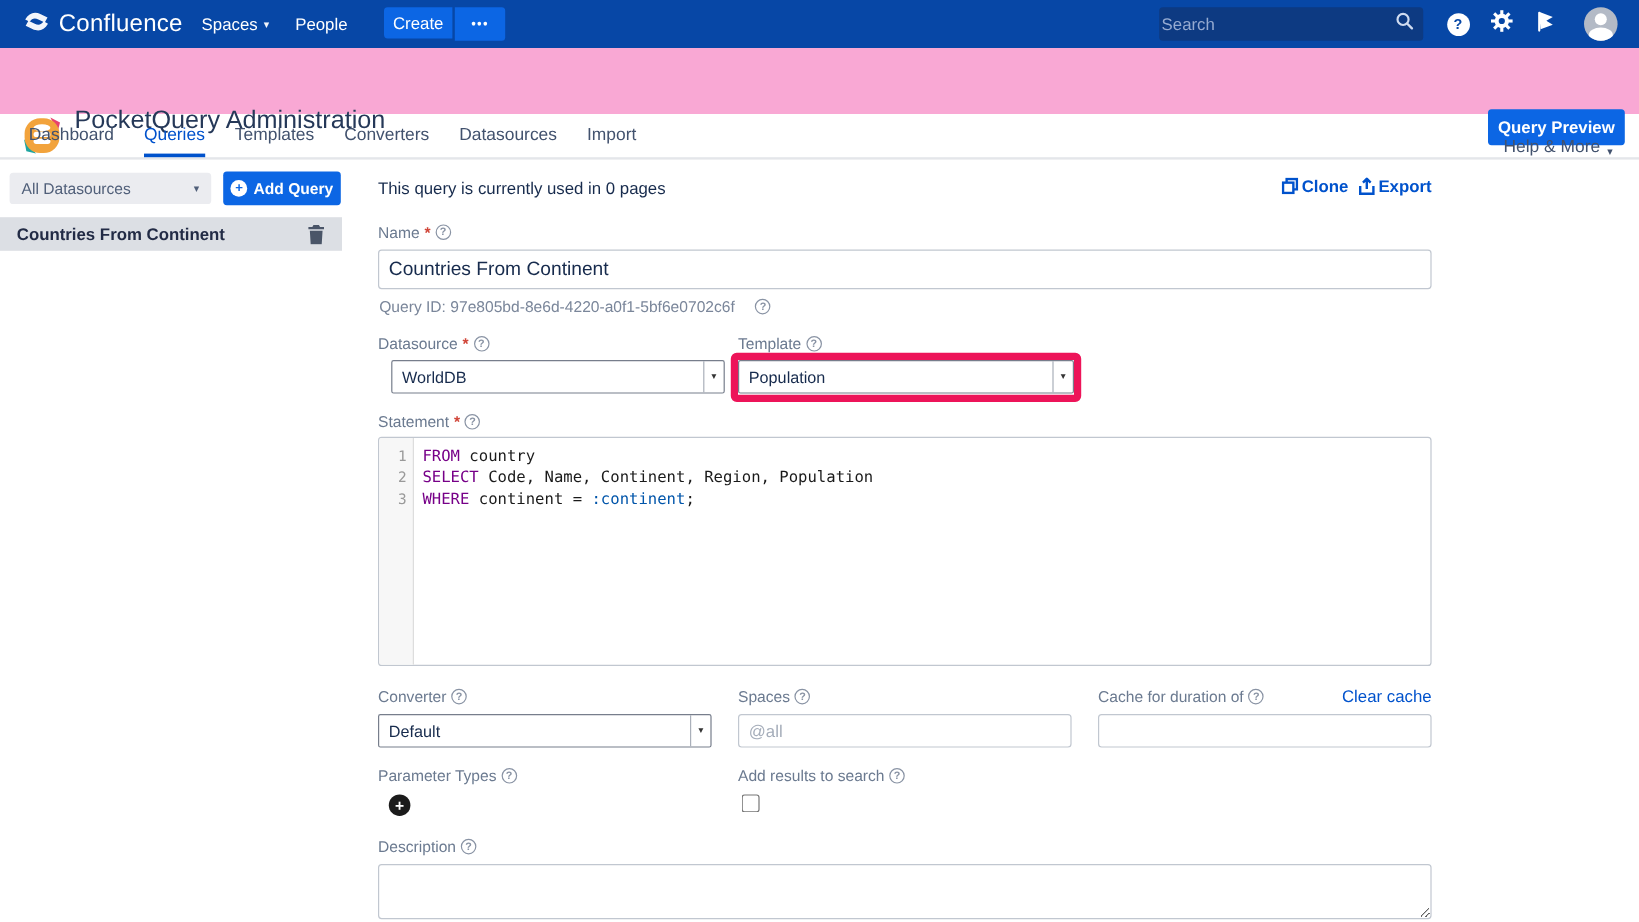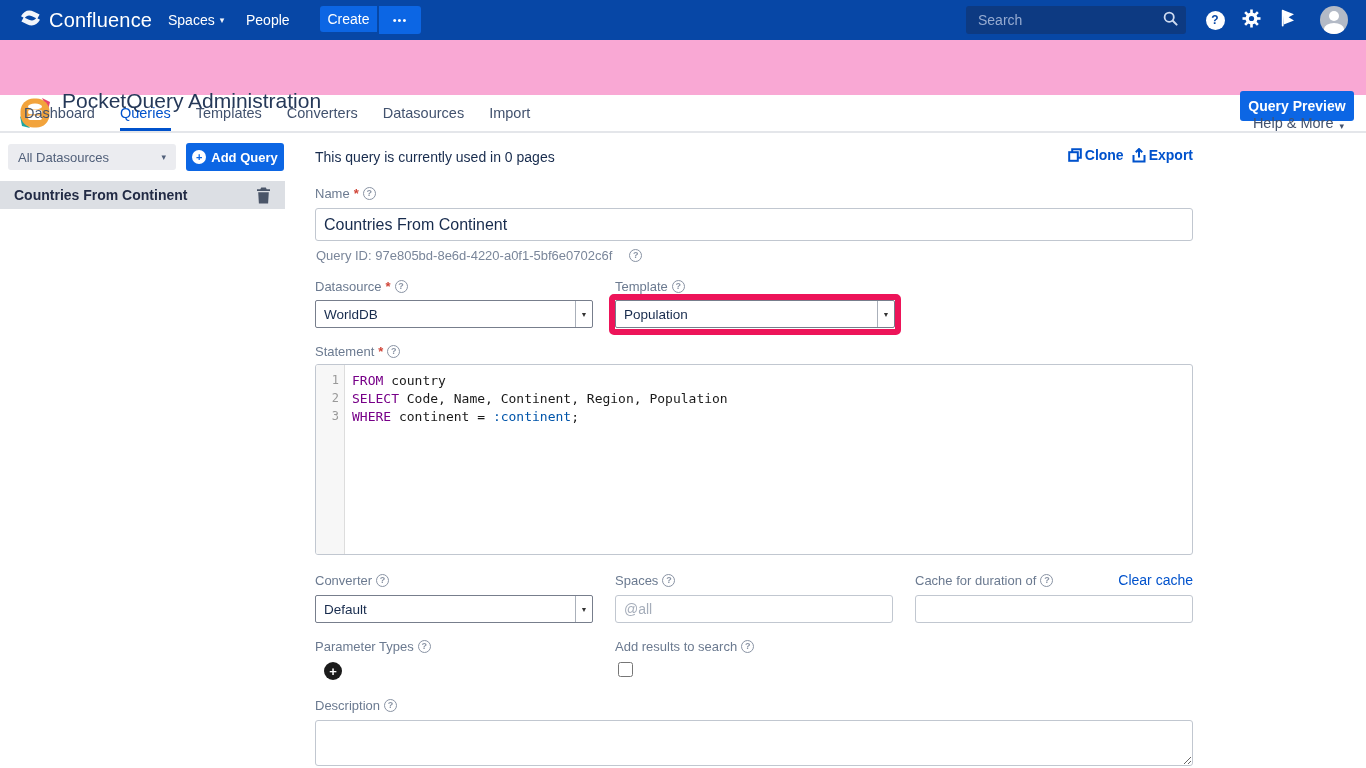--- a/index.html
+++ b/index.html
@@ -7,21 +7,21 @@
   #app { position:relative; width:1366px; height:768px; overflow:hidden; background:#fff; }
 
   
   .topbar { position:absolute; left:0; top:0; width:1366px; height:40px; background:#0747a6; display:flex; align-items:center; }
   .brand { position:absolute; left:20px; top:0; height:40px; display:flex; align-items:center; gap:8px; color:#fff; }
   .brand-name { font-size:20px; font-weight:500; letter-spacing:.2px; }
   .topnav-item { position:absolute; top:0; height:40px; display:flex; align-items:center; gap:5px; color:#ffffff; font-size:14px; cursor:pointer; }
   .topnav-caret { font-size:9px; opacity:.95; }
   .btn-create { position:absolute; left:320px; top:6px; width:57px; height:26px; background:#0c66e4; border:none; border-radius:3px 0 0 3px; color:#fff; font-size:14px; font-weight:500; font-family:inherit; cursor:pointer;text-align:center; }
   .btn-more { position:absolute; left:379px; top:6px; width:42px; height:28px; background:#0c66e4; border:none; border-radius:0 3px 3px 0; color:#fff; font-size:11px; letter-spacing:1px; font-family:inherit; cursor:pointer; }
-  .searchbox { position:absolute; left:966px; top:6px; width:220px; height:28px; background:#0d3a82; border-radius:3px; display:flex; align-items:center; padding:0 8px 0 12px; }
+  .searchbox { position:absolute; left:966px; top:6px; width:220px; height:28px; background:#0d3a82; border-radius:3px; display:flex; align-items:center; padding:0 8px 0 2px; }
   .searchbox input { flex:1; background:transparent; border:none; outline:none; color:#dfe7f5; font-size:14px; font-family:inherit; }
   .searchbox input::placeholder { color:#96abd1; }
   .top-icon { position:absolute; top:0; height:40px; display:flex; align-items:center; justify-content:center; cursor:pointer; }
   .q-circle { width:19px; height:19px; background:#fff; border-radius:50%; display:flex; align-items:center; justify-content:center; color:#0747a6; font-weight:bold; font-size:12px; }
   .avatar-circle { width:28px; height:28px; border-radius:50%; background:#b3bac6; overflow:hidden; position:relative; }
   .avatar-circle .head { position:absolute; left:9px; top:5px; width:10px; height:10px; border-radius:50%; background:#fff; }
   .avatar-circle .body { position:absolute; left:4px; top:17px; width:20px; height:12px; border-radius:50% 50% 0 0; background:#fff; }
 
   
   .pageheader { position:absolute; left:0; top:40px; width:1366px; height:55px; background:#f9a8d4; }
@@ -223,21 +223,21 @@
   <div class="query-id">
     <span>Query ID: 97e805bd-8e6d-4220-a0f1-5bf6e0702c6f</span>
     <span class="help-icon">?</span>
   </div>
 
   <div class="field-label" style="left:315px; top:279px;">
     <span>Datasource</span>
       <span class="req">*</span>
     <span class="help-icon">?</span>
   </div>
-  <div class="fake-select" style="left:315px; top:300px; width:278px;text-align:right;">
+  <div class="fake-select" style="left:326px; top:300px; width:278px;text-align:right;">
     <span class="sel-text">WorldDB</span>
     <span class="sel-arrow">▼</span>
   </div>
 
   <div class="field-label" style="left:615px; top:279px;">
     <span>Template</span>
     <span class="help-icon">?</span>
   </div>
   <div class="tmpl-highlight">
     <div class="fake-select">

